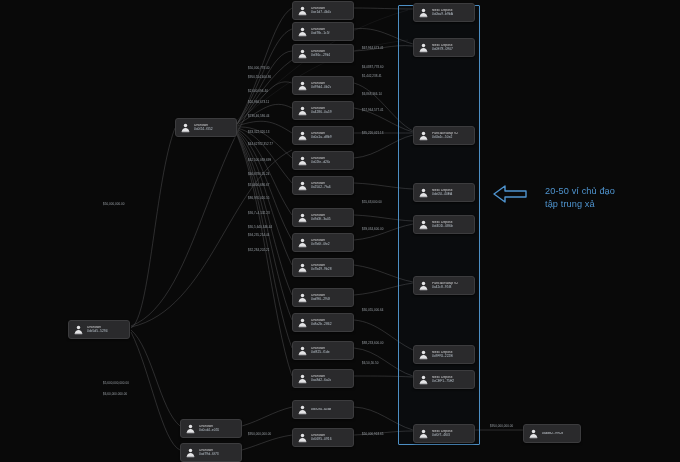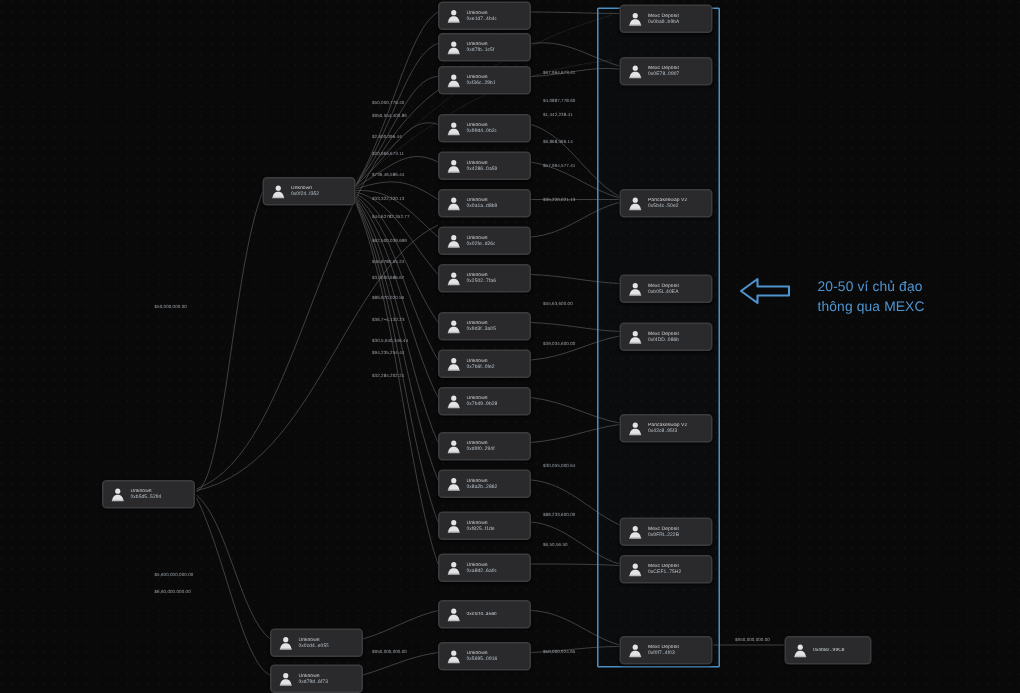--- a/index.html
+++ b/index.html
@@ -134,21 +134,21 @@
   </svg>
 
   <div id="hl-box" style="left: 398px; top: 5px; width: 82px; height: 440px;"></div>
 
   <svg id="arrow" viewBox="0 0 36 22">
     <path d="M2,11 L13,3 L13,8 L34,8 L34,14 L13,14 L13,19 Z" fill="none" stroke="#4f94cf" stroke-width="1.4" stroke-linejoin="round"></path>
   </svg>
 
   <div id="annotation">
     <div>20-50 ví chủ đạo</div>
-    <div>thông qua MEXC</div>
+    <div>tập trung xả</div>
   </div>
 
   <div id="nodes-layer">
       <div class="node" style="left: 68px; top: 320px; width: 62px;">
         <svg class="ico" viewBox="0 0 16 16">
           <circle cx="8" cy="5" r="2.5" fill="#e3e3e5"></circle>
           <path d="M2.6 14 C3 10.3 5.2 8.6 8 8.6 C10.8 8.6 13 10.3 13.4 14 Z" fill="#e3e3e5"></path>
           <rect x="2.2" y="13.4" width="11.6" height="1.5" rx="0.6" fill="#bfbfc2"></rect>
         </svg>
         <span class="txt">

